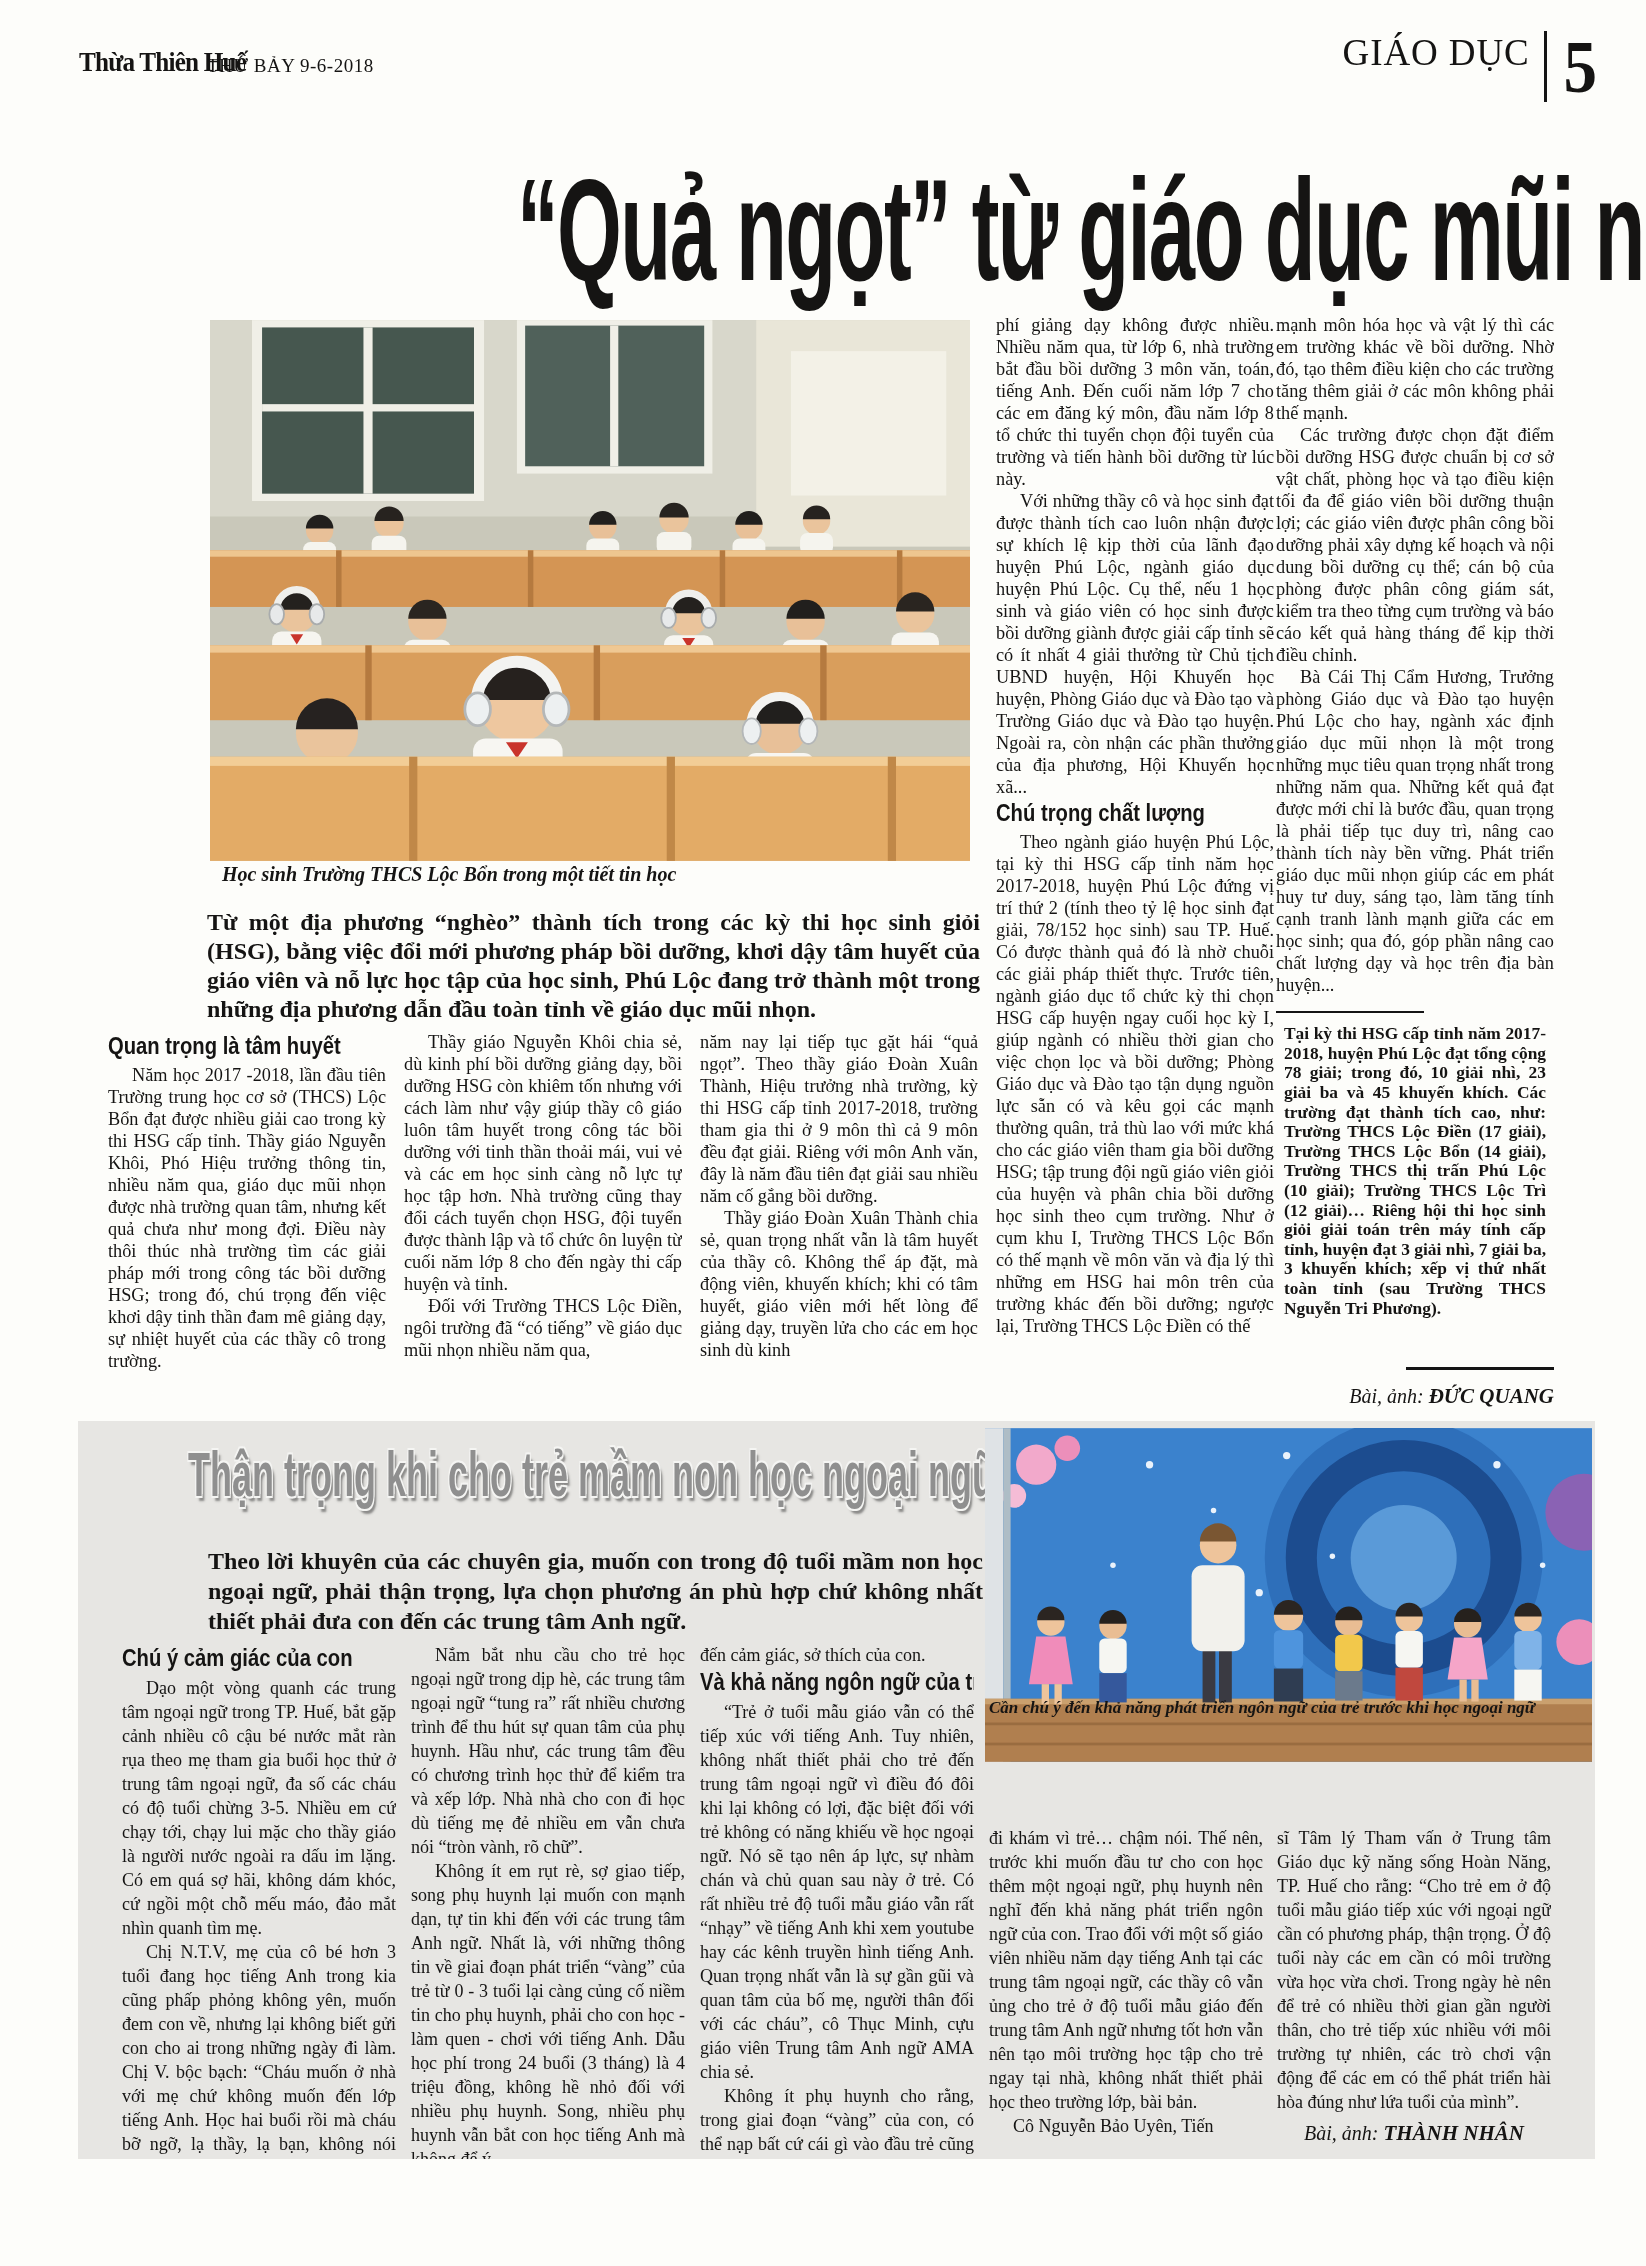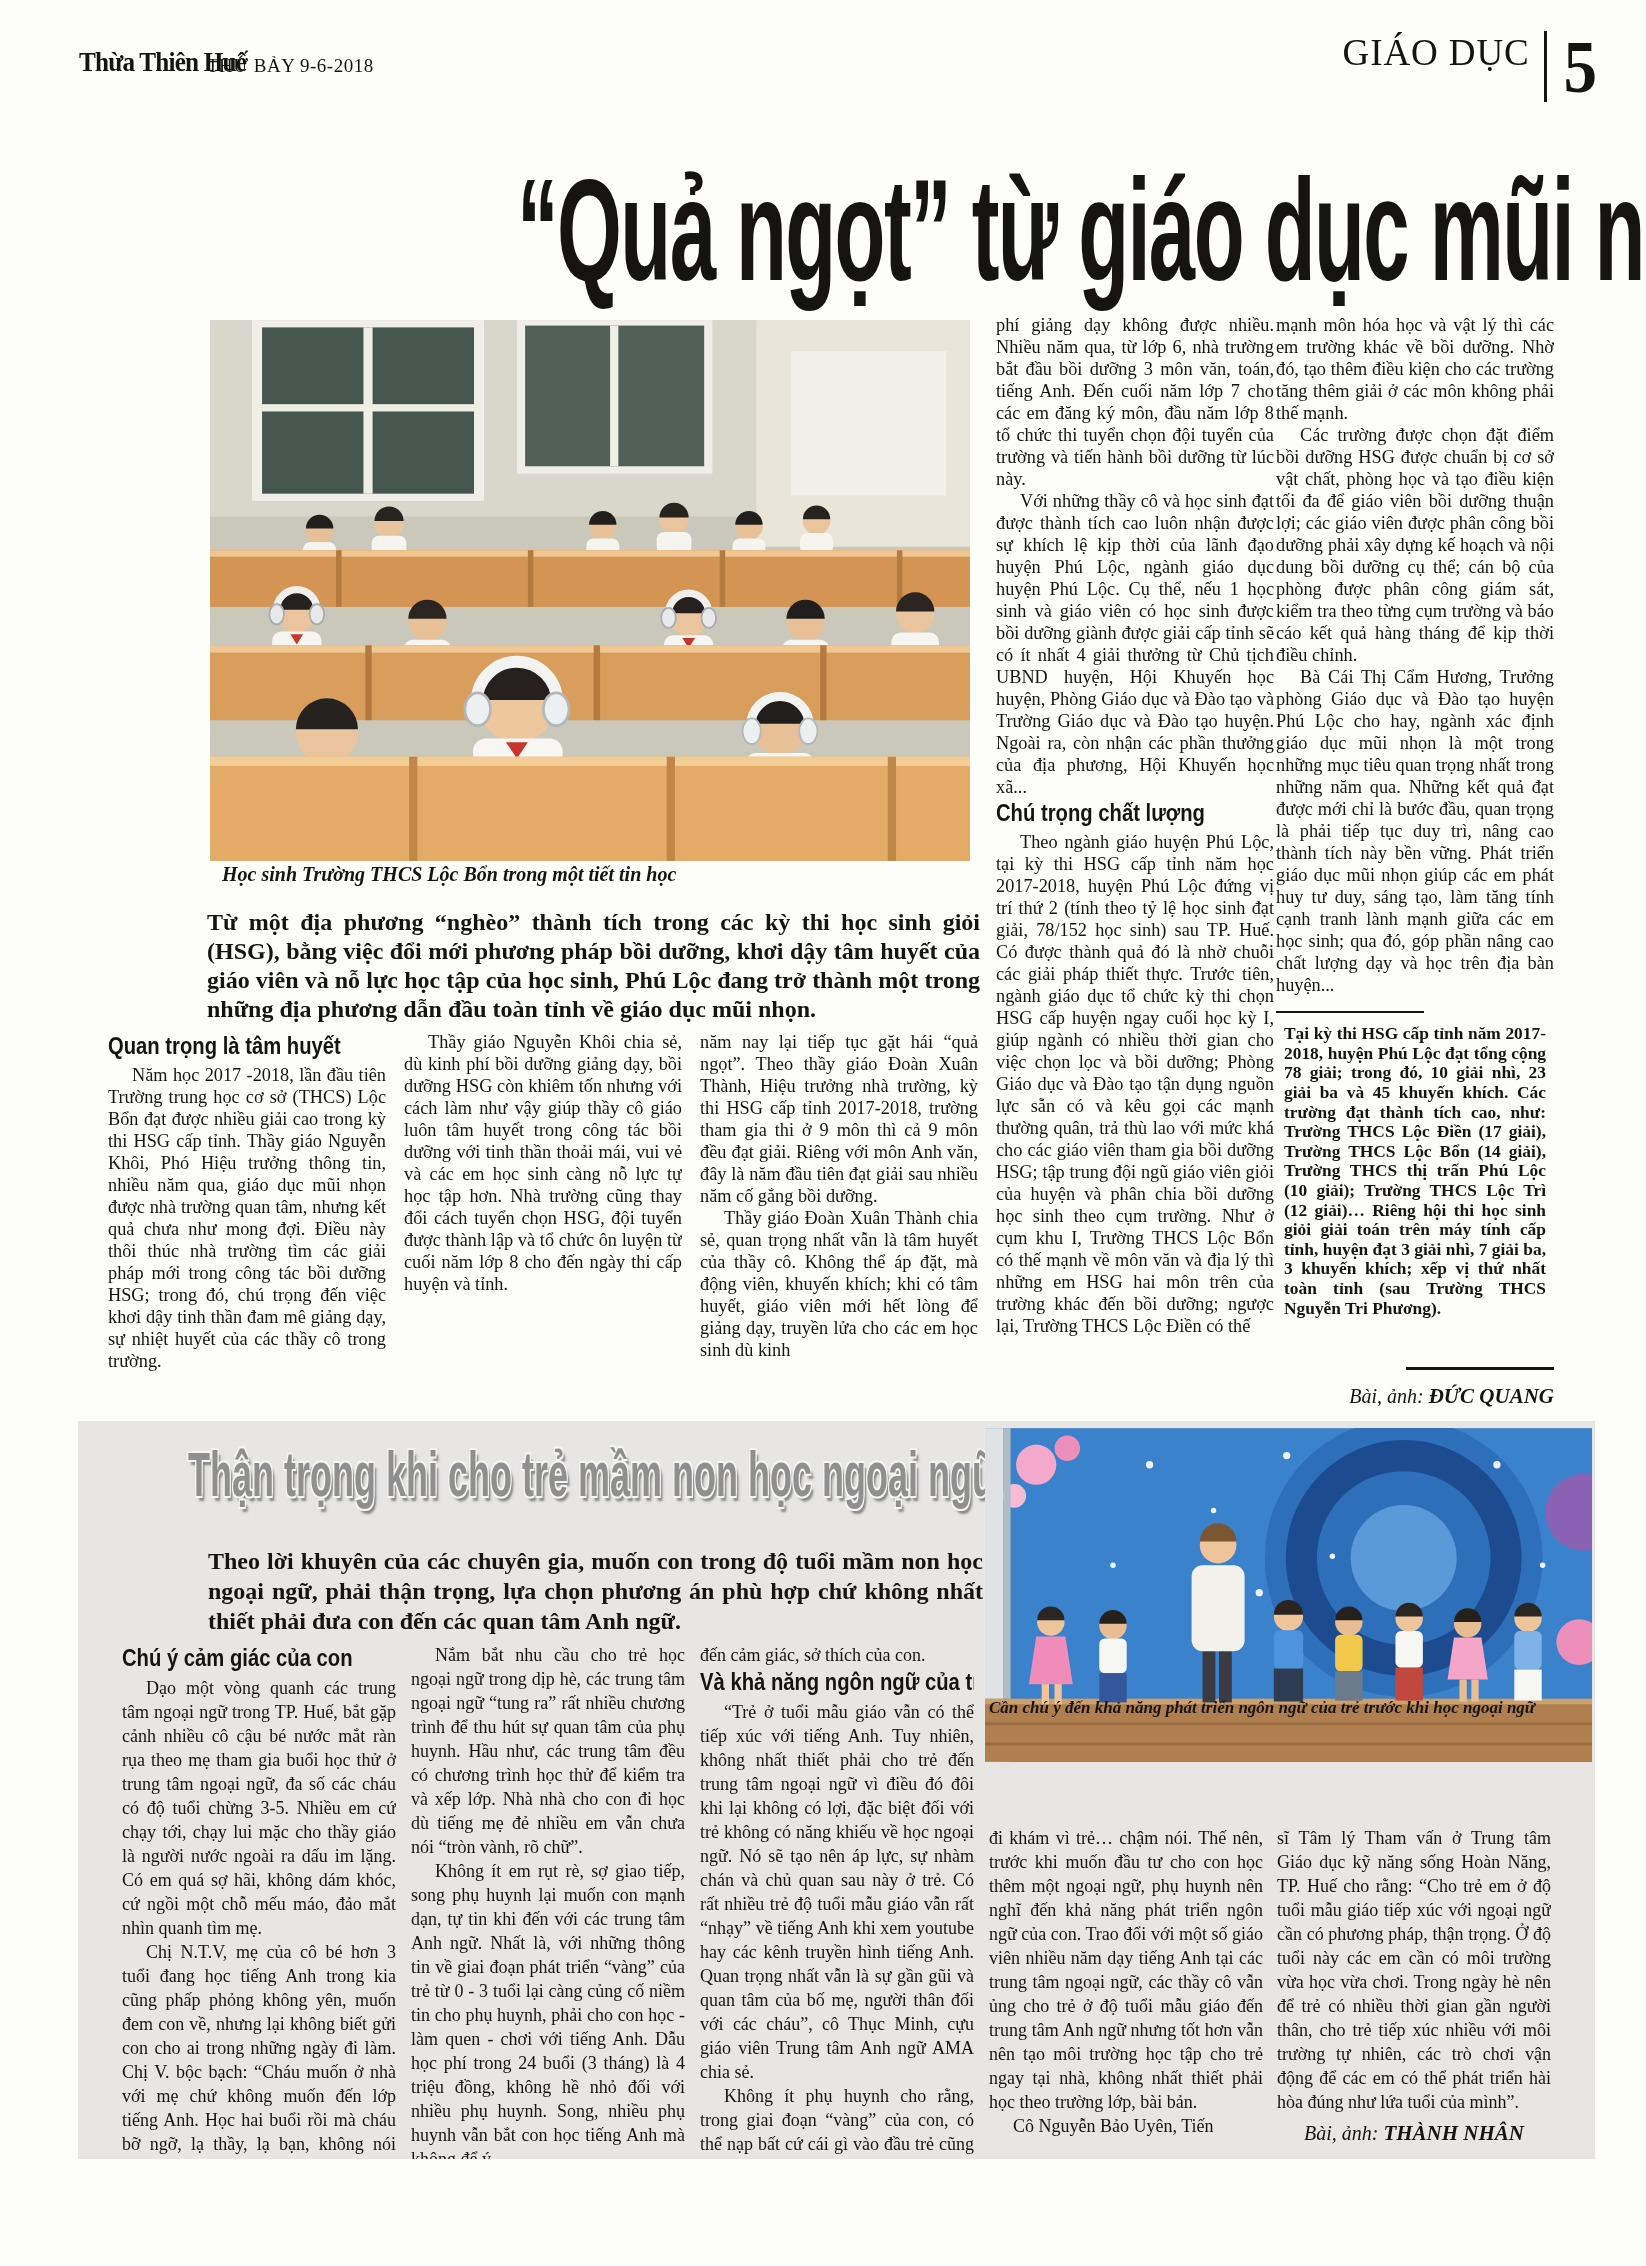--- a/index.html
+++ b/index.html
@@ -217,20 +217,21 @@
 
   <p class="caption caption1">Học sinh Trường THCS Lộc Bổn trong một tiết tin học</p>
   <p class="lead lead1">Từ một địa phương “nghèo” thành tích trong các kỳ thi học sinh giỏi (HSG), bằng việc đổi mới phương pháp bồi dưỡng, khơi dậy tâm huyết của giáo viên và nỗ lực học tập của học sinh, Phú Lộc đang trở thành một trong những địa phương dẫn đầu toàn tỉnh về giáo dục mũi nhọn.</p>
 
   <div class="col a1c1">
       <p class="col-heading">Quan trọng là tâm huyết</p>
       <p class="body-para indent">Năm học 2017 -2018, lần đầu tiên Trường trung học cơ sở (THCS) Lộc Bổn đạt được nhiều giải cao trong kỳ thi HSG cấp tỉnh. Thầy giáo Nguyễn Khôi, Phó Hiệu trưởng thông tin, nhiều năm qua, giáo dục mũi nhọn được nhà trường quan tâm, nhưng kết quả chưa như mong đợi. Điều này thôi thúc nhà trường tìm các giải pháp mới trong công tác bồi dưỡng HSG; trong đó, chú trọng đến việc khơi dậy tinh thần đam mê giảng dạy, sự nhiệt huyết của các thầy cô trong trường.</p>
     </div>
   <div class="col a1c2">
       <p class="body-para indent">Thầy giáo Nguyễn Khôi chia sẻ, dù kinh phí bồi dưỡng giảng dạy, bồi dưỡng HSG còn khiêm tốn nhưng với cách làm như vậy giúp thầy cô giáo luôn tâm huyết trong công tác bồi dưỡng với tinh thần thoải mái, vui vẻ và các em học sinh càng nỗ lực tự học tập hơn. Nhà trường cũng thay đổi cách tuyển chọn HSG, đội tuyển được thành lập và tổ chức ôn luyện từ cuối năm lớp 8 cho đến ngày thi cấp huyện và tỉnh.</p>
+      <p class="body-para indent">Đối với Trường THCS Lộc Điền, ngôi trường đã “có tiếng” về giáo dục mũi nhọn nhiều năm qua,</p>
     </div>
   <div class="col a1c3">
       <p class="body-para">năm nay lại tiếp tục gặt hái “quả ngọt”. Theo thầy giáo Đoàn Xuân Thành, Hiệu trưởng nhà trường, kỳ thi HSG cấp tỉnh 2017-2018, trường tham gia thi ở 9 môn thì cả 9 môn đều đạt giải. Riêng với môn Anh văn, đây là năm đầu tiên đạt giải sau nhiều năm cố gắng bồi dưỡng.</p>
       <p class="body-para indent">Thầy giáo Đoàn Xuân Thành chia sẻ, quan trọng nhất vẫn là tâm huyết của thầy cô. Không thể áp đặt, mà động viên, khuyến khích; khi có tâm huyết, giáo viên mới hết lòng để giảng dạy, truyền lửa cho các em học sinh dù kinh</p>
     </div>
   <div class="col a1c4">
       <p class="body-para">phí giảng dạy không được nhiều. Nhiều năm qua, từ lớp 6, nhà trường bắt đầu bồi dưỡng 3 môn văn, toán, tiếng Anh. Đến cuối năm lớp 7 cho các em đăng ký môn, đầu năm lớp 8 tổ chức thi tuyển chọn đội tuyển của trường và tiến hành bồi dưỡng từ lúc này.</p>
       <p class="body-para indent">Với những thầy cô và học sinh đạt được thành tích cao luôn nhận được sự khích lệ kịp thời của lãnh đạo huyện Phú Lộc, ngành giáo dục huyện Phú Lộc. Cụ thể, nếu 1 học sinh và giáo viên có học sinh được bồi dưỡng giành được giải cấp tỉnh sẽ có ít nhất 4 giải thưởng từ Chủ tịch UBND huyện, Hội Khuyến học huyện, Phòng Giáo dục và Đào tạo và Trường Giáo dục và Đào tạo huyện. Ngoài ra, còn nhận các phần thưởng của địa phương, Hội Khuyến học xã...</p>
       <p class="col-heading">Chú trọng chất lượng</p>
       <p class="body-para indent">Theo ngành giáo huyện Phú Lộc, tại kỳ thi HSG cấp tỉnh năm học 2017-2018, huyện Phú Lộc đứng vị trí thứ 2 (tính theo tỷ lệ học sinh đạt giải, 78/152 học sinh) sau TP. Huế. Có được thành quả đó là nhờ chuỗi các giải pháp thiết thực. Trước tiên, ngành giáo dục tổ chức kỳ thi chọn HSG cấp huyện ngay cuối học kỳ I, giúp ngành có nhiều thời gian cho việc chọn lọc và bồi dưỡng; Phòng Giáo dục và Đào tạo tận dụng nguồn lực sẵn có và kêu gọi các mạnh thường quân, trả thù lao với mức khá cho các giáo viên tham gia bồi dưỡng HSG; tập trung đội ngũ giáo viên giỏi của huyện và phân chia bồi dưỡng học sinh theo cụm trường. Như ở cụm khu I, Trường THCS Lộc Bổn có thế mạnh về môn văn và địa lý thì những em HSG hai môn trên của trường khác đến bồi dưỡng; ngược lại, Trường THCS Lộc Điền có thế</p>
@@ -246,21 +247,21 @@
       <div class="box-rule"></div>
       <p class="infobox">Tại kỳ thi HSG cấp tỉnh năm 2017-2018, huyện Phú Lộc đạt tổng cộng 78 giải; trong đó, 10 giải nhì, 23 giải ba và 45 khuyến khích. Các trường đạt thành tích cao, như: Trường THCS Lộc Điền (17 giải), Trường THCS Lộc Bổn (14 giải), Trường THCS thị trấn Phú Lộc (10 giải); Trường THCS Lộc Trì (12 giải)… Riêng hội thi học sinh giỏi giải toán trên máy tính cấp tỉnh, huyện đạt 3 giải nhì, 7 giải ba, 3 khuyến khích; xếp vị thứ nhất toàn tỉnh (sau Trường THCS Nguyễn Tri Phương).</p>
     </div>
     <div class="byline-rule"></div>
     <p class="byline byline-abs"><span class="byline-label">Bài, ảnh:</span> <span class="byline-name">ĐỨC QUANG</span></p>
   </div>
 
   <div class="panel2"></div>
 
   <h2 class="headline2"><span>Thận trọng khi cho trẻ mầm non học ngoại ngữ</span></h2>
-  <p class="lead lead2">Theo lời khuyên của các chuyên gia, muốn con trong độ tuổi mầm non học ngoại ngữ, phải thận trọng, lựa chọn phương án phù hợp chứ không nhất thiết phải đưa con đến các quan tâm Anh ngữ.</p>
+  <p class="lead lead2">Theo lời khuyên của các chuyên gia, muốn con trong độ tuổi mầm non học ngoại ngữ, phải thận trọng, lựa chọn phương án phù hợp chứ không nhất thiết phải đưa con đến các trung tâm Anh ngữ.</p>
 
   <div class="photo-frame photo2">
     <svg width="607" height="334" viewBox="0 0 664 365" xmlns="http://www.w3.org/2000/svg">
       <rect width="664" height="365" fill="#3b82cd"></rect>
       <circle cx="458" cy="142" r="152" fill="#2e6fba"></circle>
       <circle cx="458" cy="142" r="112" fill="none" stroke="#1c4c8f" stroke-width="34"></circle>
       <circle cx="458" cy="142" r="58" fill="#5a9ad8"></circle>
       <g fill="#eaf2fb">
         <circle cx="180" cy="40" r="4"></circle>
           <circle cx="250" cy="90" r="3"></circle>

